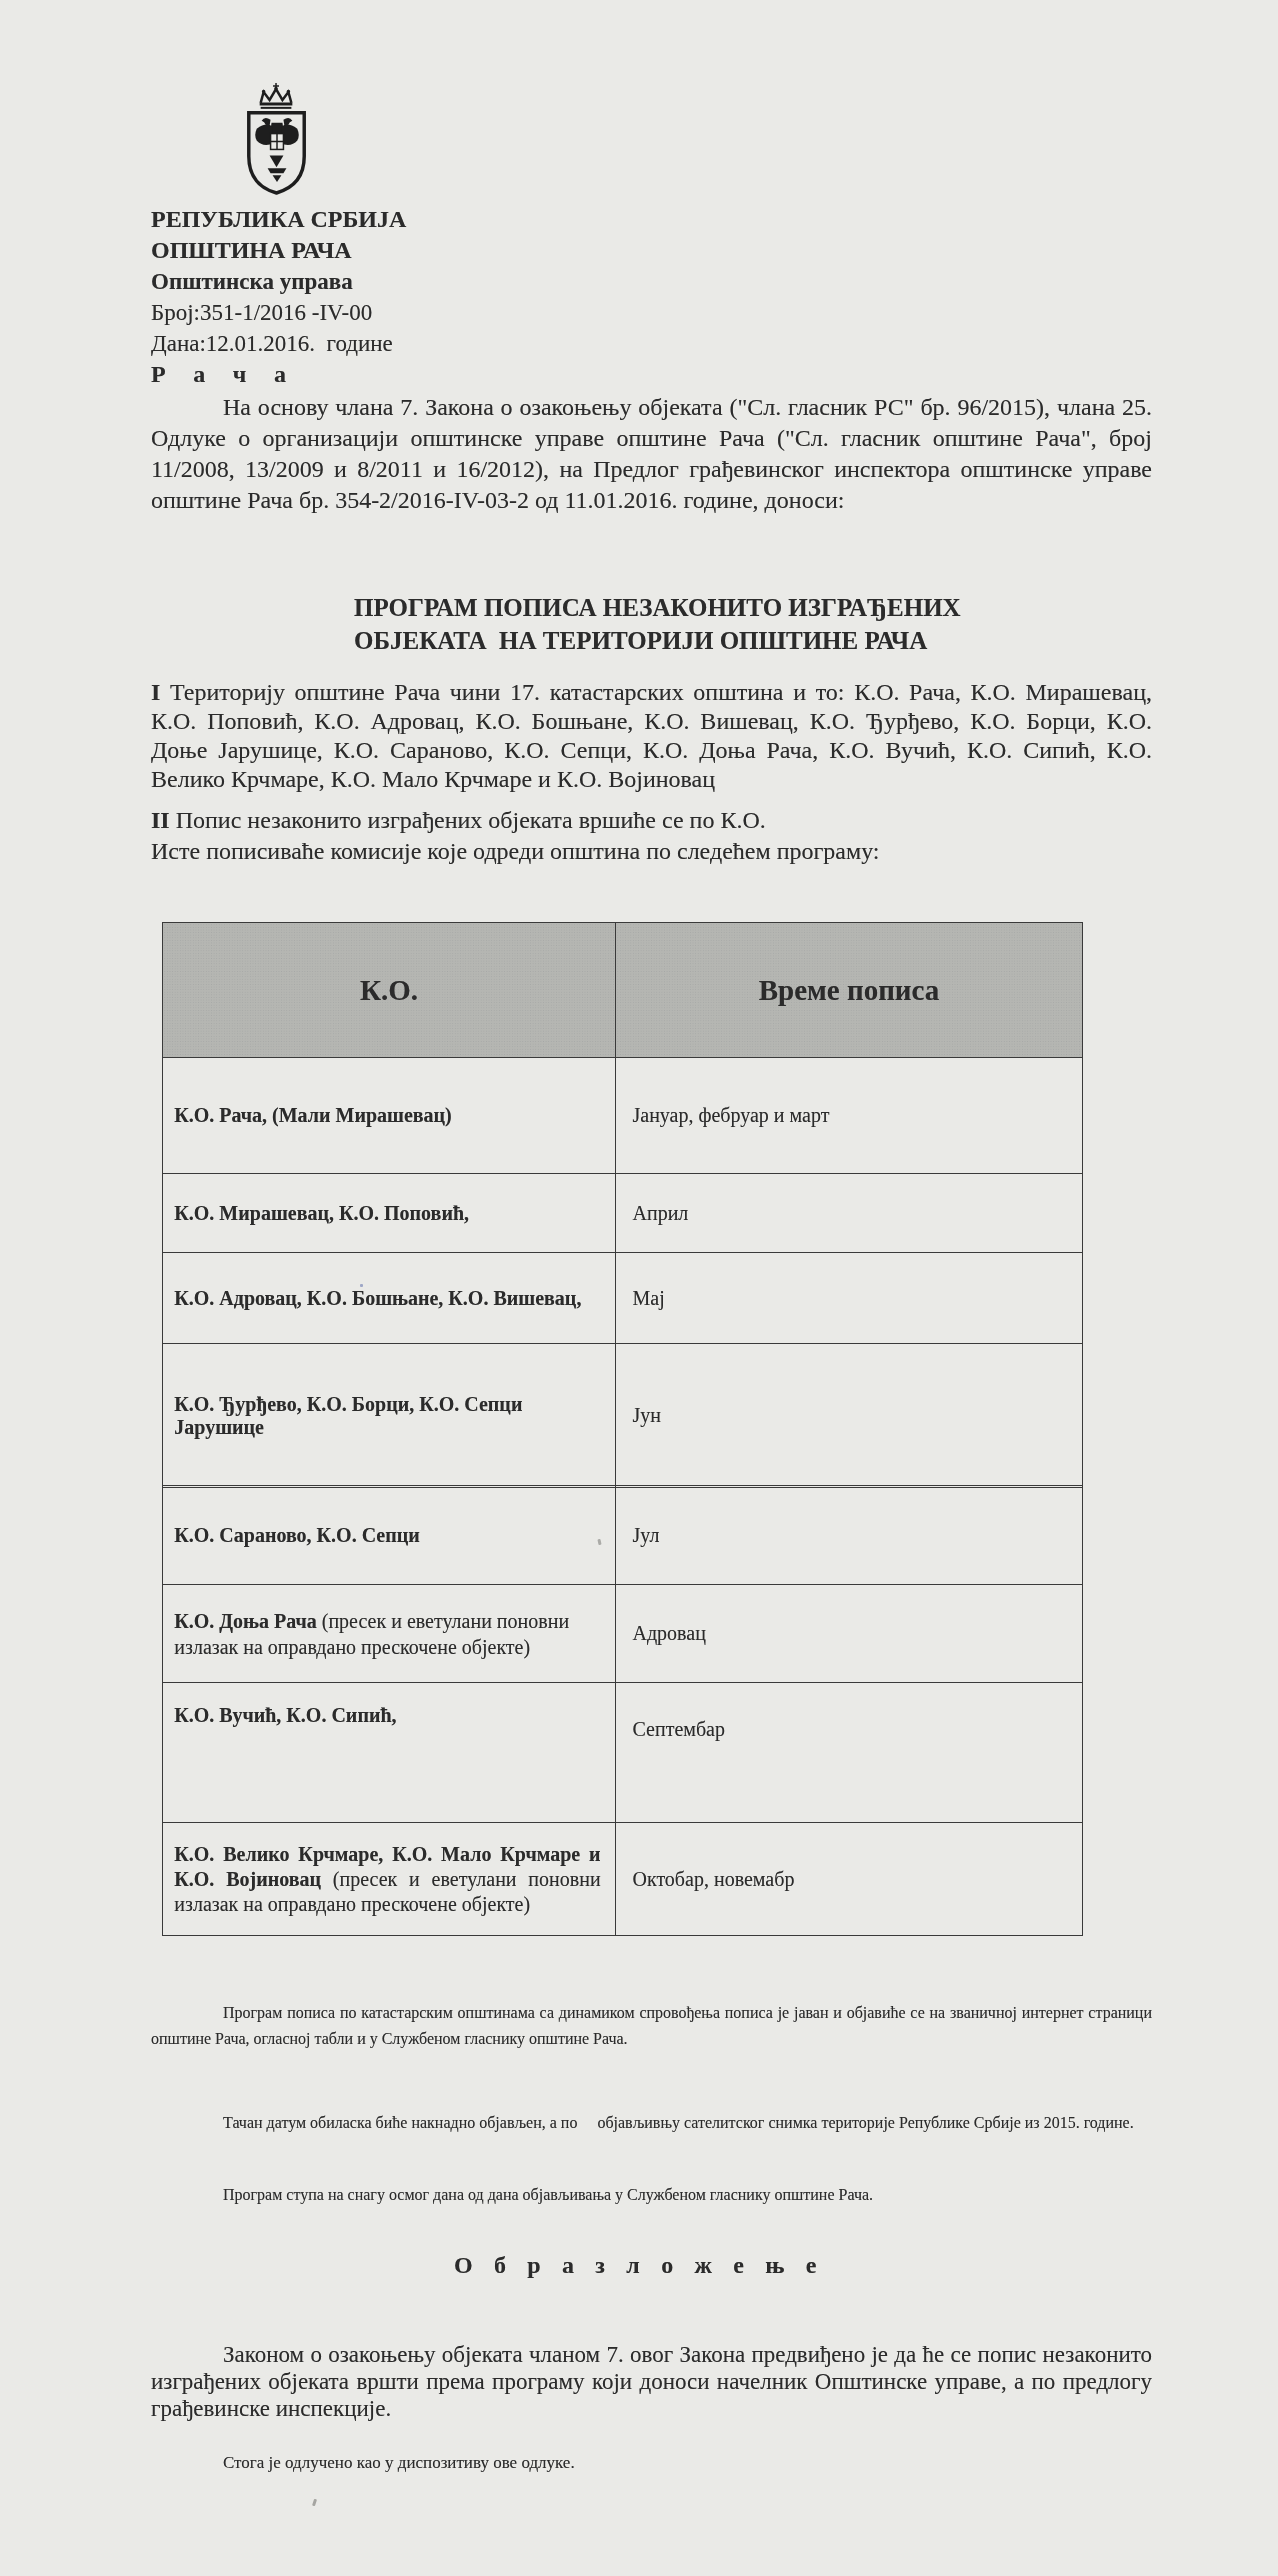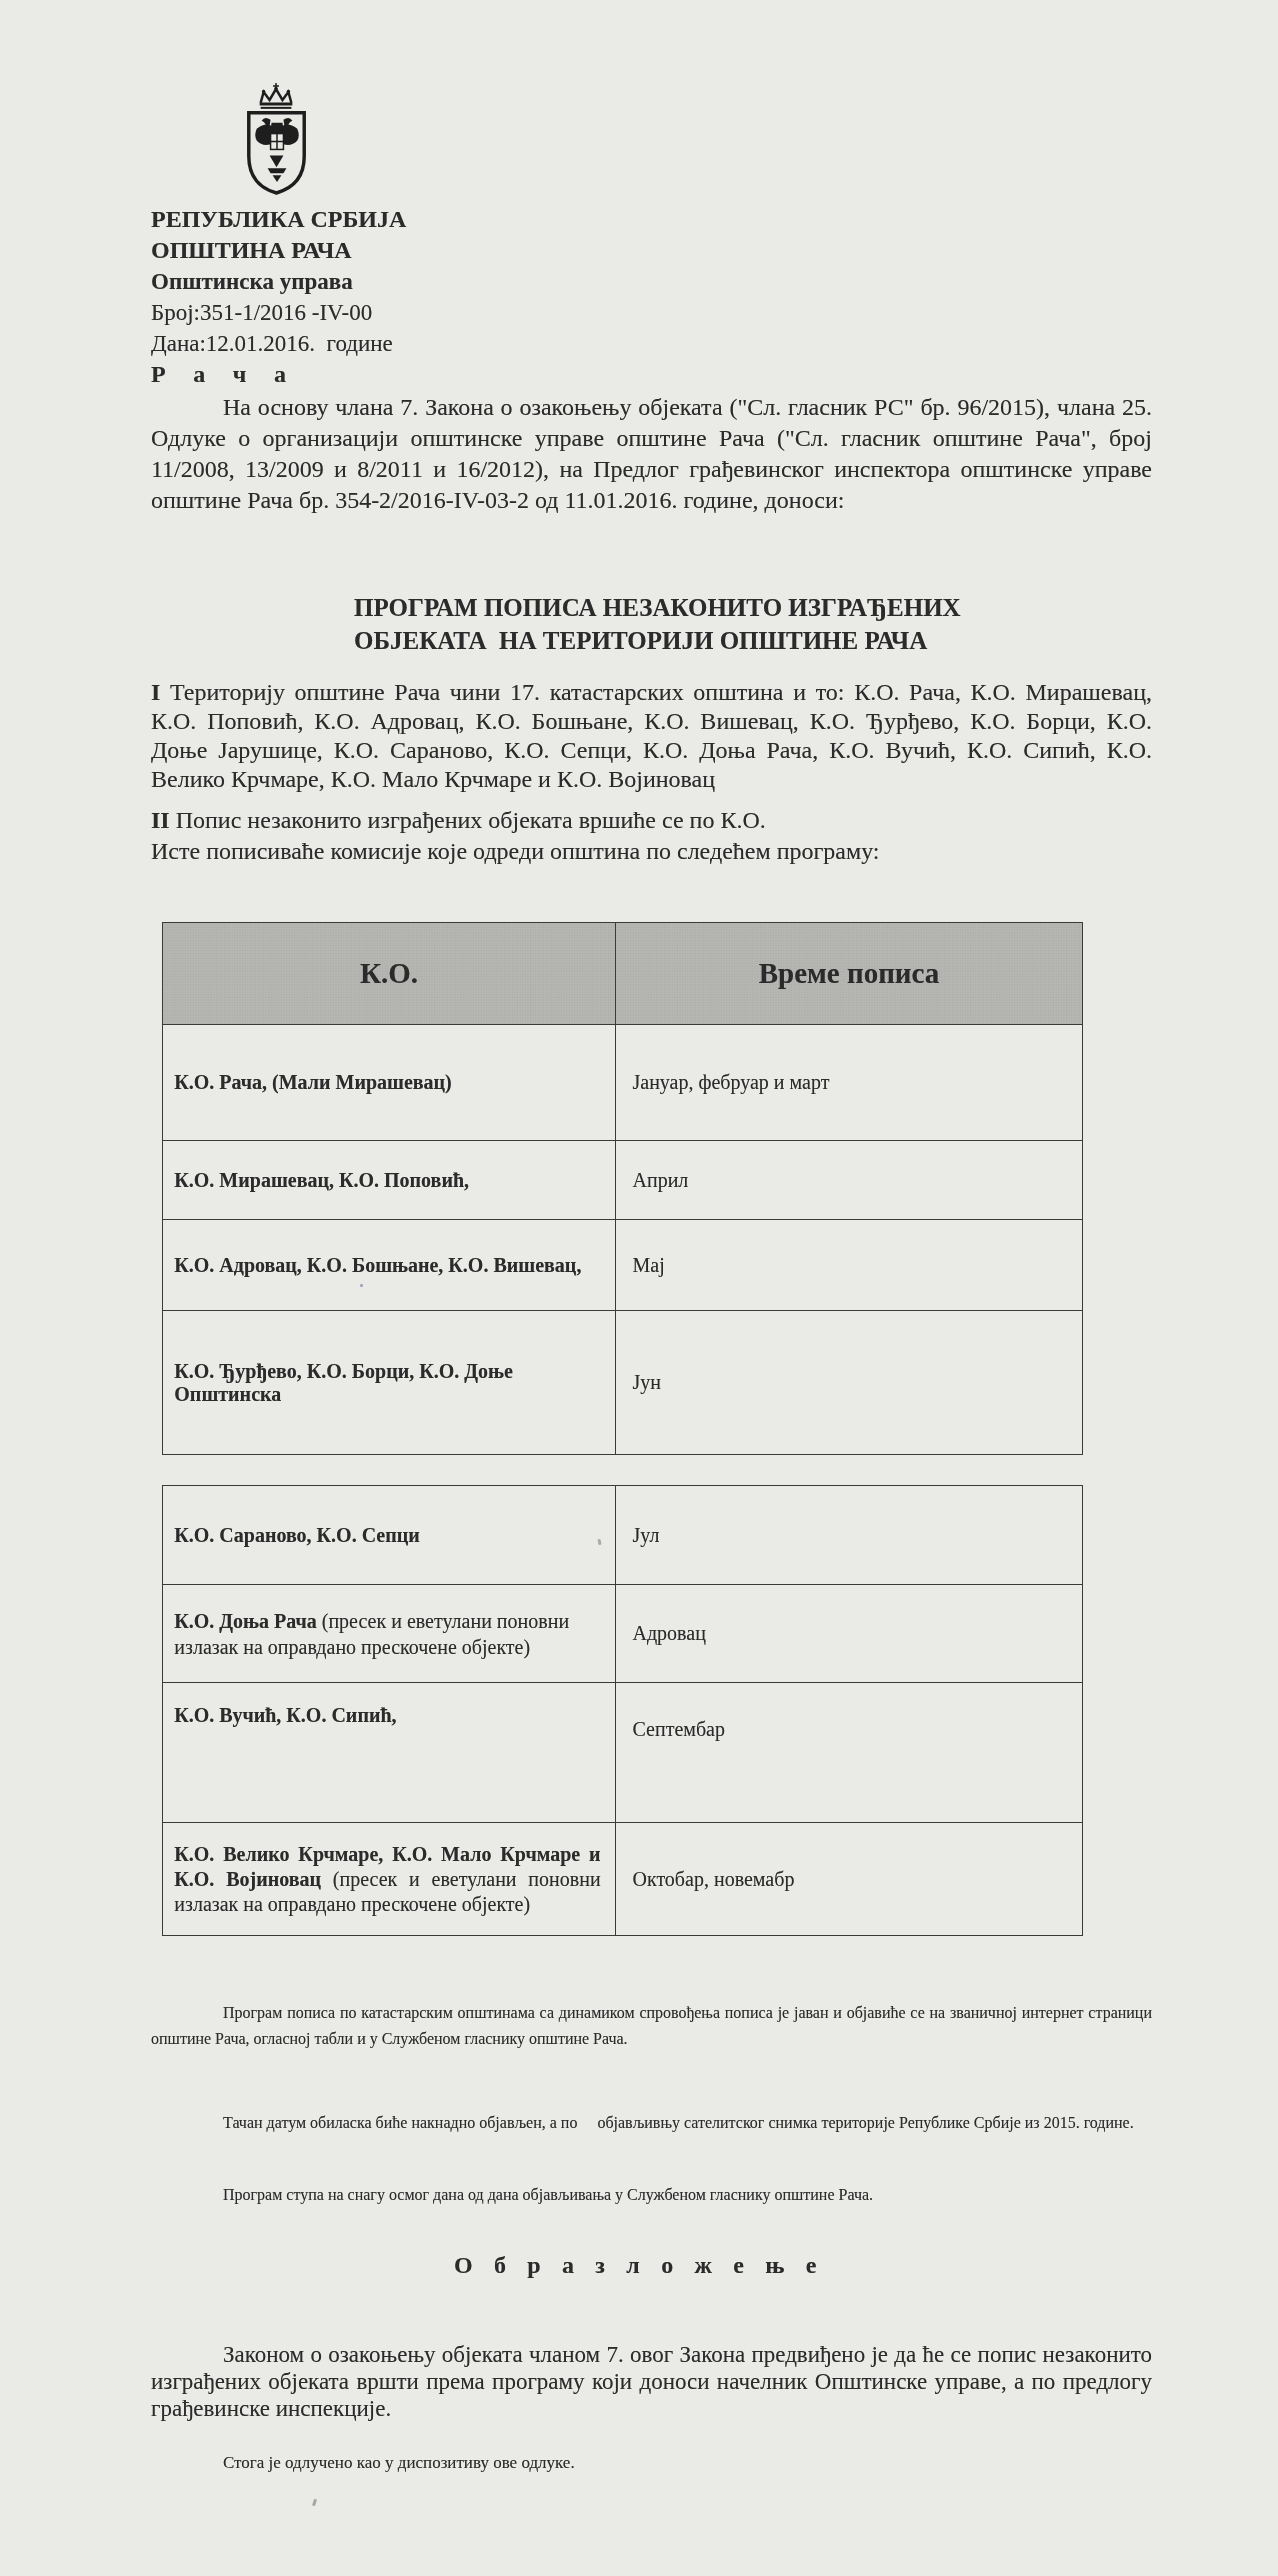--- a/index.html
+++ b/index.html
@@ -98,38 +98,38 @@
     <div><span class="b">II</span><span> Попис незаконито изграђених објеката вршиће се по К.О.</span></div>
     <div>Исте пописиваће комисије које одреди општина по следећем програму:</div>
   </div>
 
   <table class="abs txt" style="left:162px; top:922px;">
     <colgroup>
         <col style="width:453px;">
         <col style="width:467px;">
       </colgroup>
     <tbody>
-        <tr style="height:102px;">
+        <tr style="height:135px;">
       <th>К.О.</th>
       <th>Време пописа</th>
     </tr>
     <tr style="height:116px;">
       <td class="ko">К.О. Рача, (Мали Мирашевац)</td>
       <td class="time">Јануар, фебруар и март</td>
     </tr>
     <tr style="height:79px;">
       <td class="ko">К.О. Мирашевац, К.О. Поповић,</td>
       <td class="time">Април</td>
     </tr>
     <tr style="height:91px;">
       <td class="ko">К.О. Адровац, К.О. Бошњане, К.О. Вишевац,</td>
       <td class="time">Мај</td>
     </tr>
     <tr style="height:144px;">
-      <td class="ko">К.О. Ђурђево, К.О. Борци, К.О. Доње Општинска</td>
+      <td class="ko">К.О. Ђурђево, К.О. Борци, К.О. Сепци Јарушице</td>
       <td class="time">Јун</td>
     </tr>
   </tbody>
     </table>
 
   <table class="abs txt" style="left:162px; top:1485px;">
     <colgroup>
         <col style="width:453px;">
         <col style="width:467px;">
       </colgroup>

